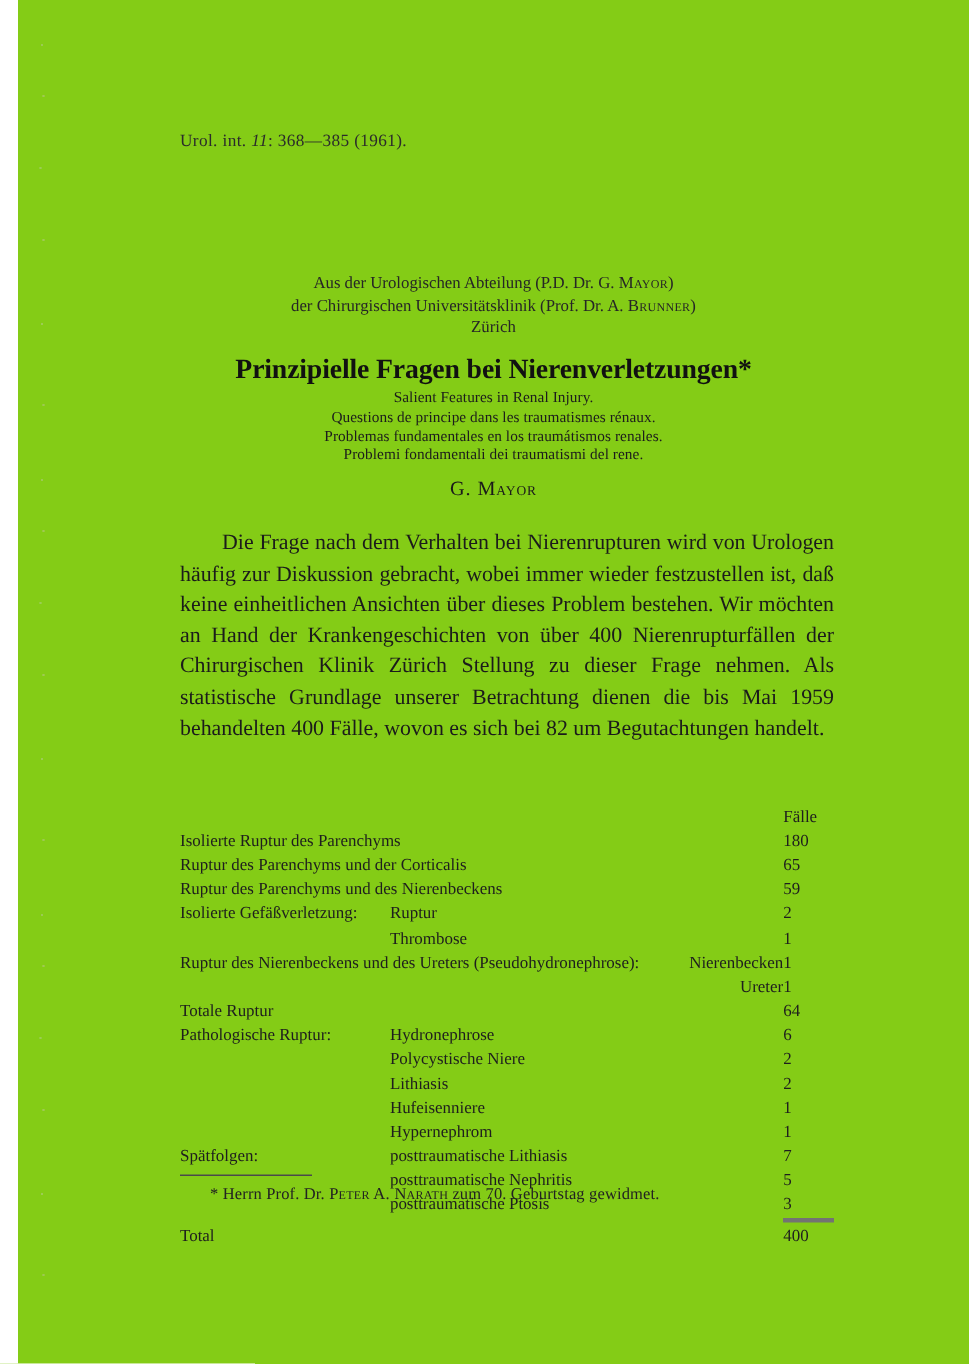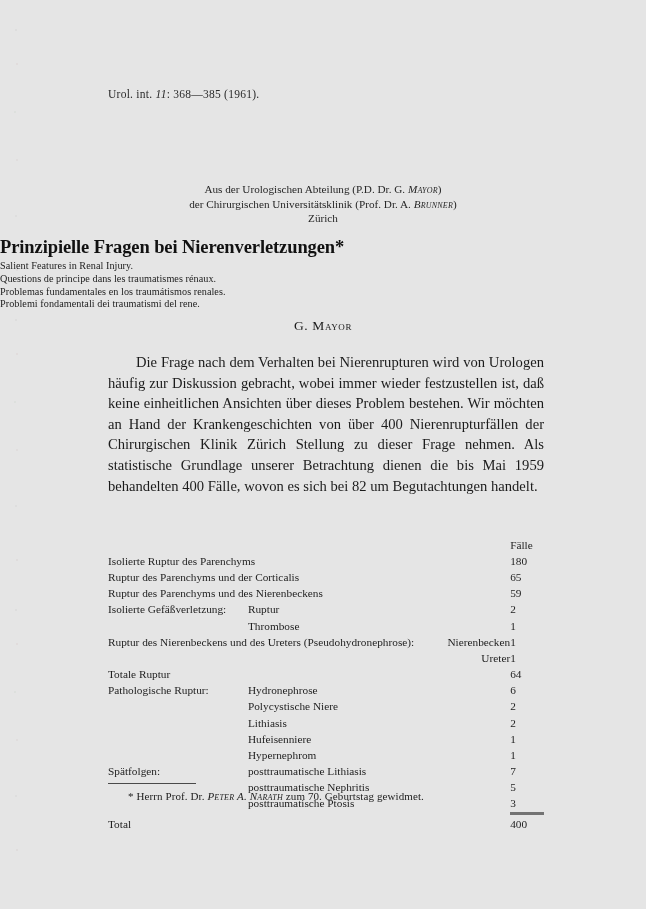--- a/index.html
+++ b/index.html
@@ -12,21 +12,22 @@
     width: 646px;
     height: 909px;
     position: relative;
     font-family: "Liberation Serif", "DejaVu Serif", serif;
     color: #1a1a1a;
     overflow: hidden;
   }
   .page {
     position: absolute;
     inset: 0;
-    background: #e5e5e5;
+    background: #84cc16;
+    margin-left: 12px;
   }
   
   .speckle {
     position: absolute;
     left: 14px;
     top: 20px;
     width: 6px;
     height: 870px;
     opacity: 0.35;
     background-image:
@@ -58,28 +59,28 @@
     right: 0;
     top: 182px;
     text-align: center;
     font-size: 11.2px;
     line-height: 14.5px;
     color: #262626;
   }
   .sc {
     font-variant: small-caps;
     letter-spacing: 0.2px;
-    font-style: italic;
   }
 
   .title-block {
     position: absolute;
     left: 0;
     right: 0;
     top: 236px;
+    text-align: center;
   }
   .title-main {
     font-size: 18.5px;
     font-weight: bold;
     letter-spacing: -0.1px;
     color: #111;
     line-height: 22px;
   }
   .subtitle {
     font-size: 10.2px;

